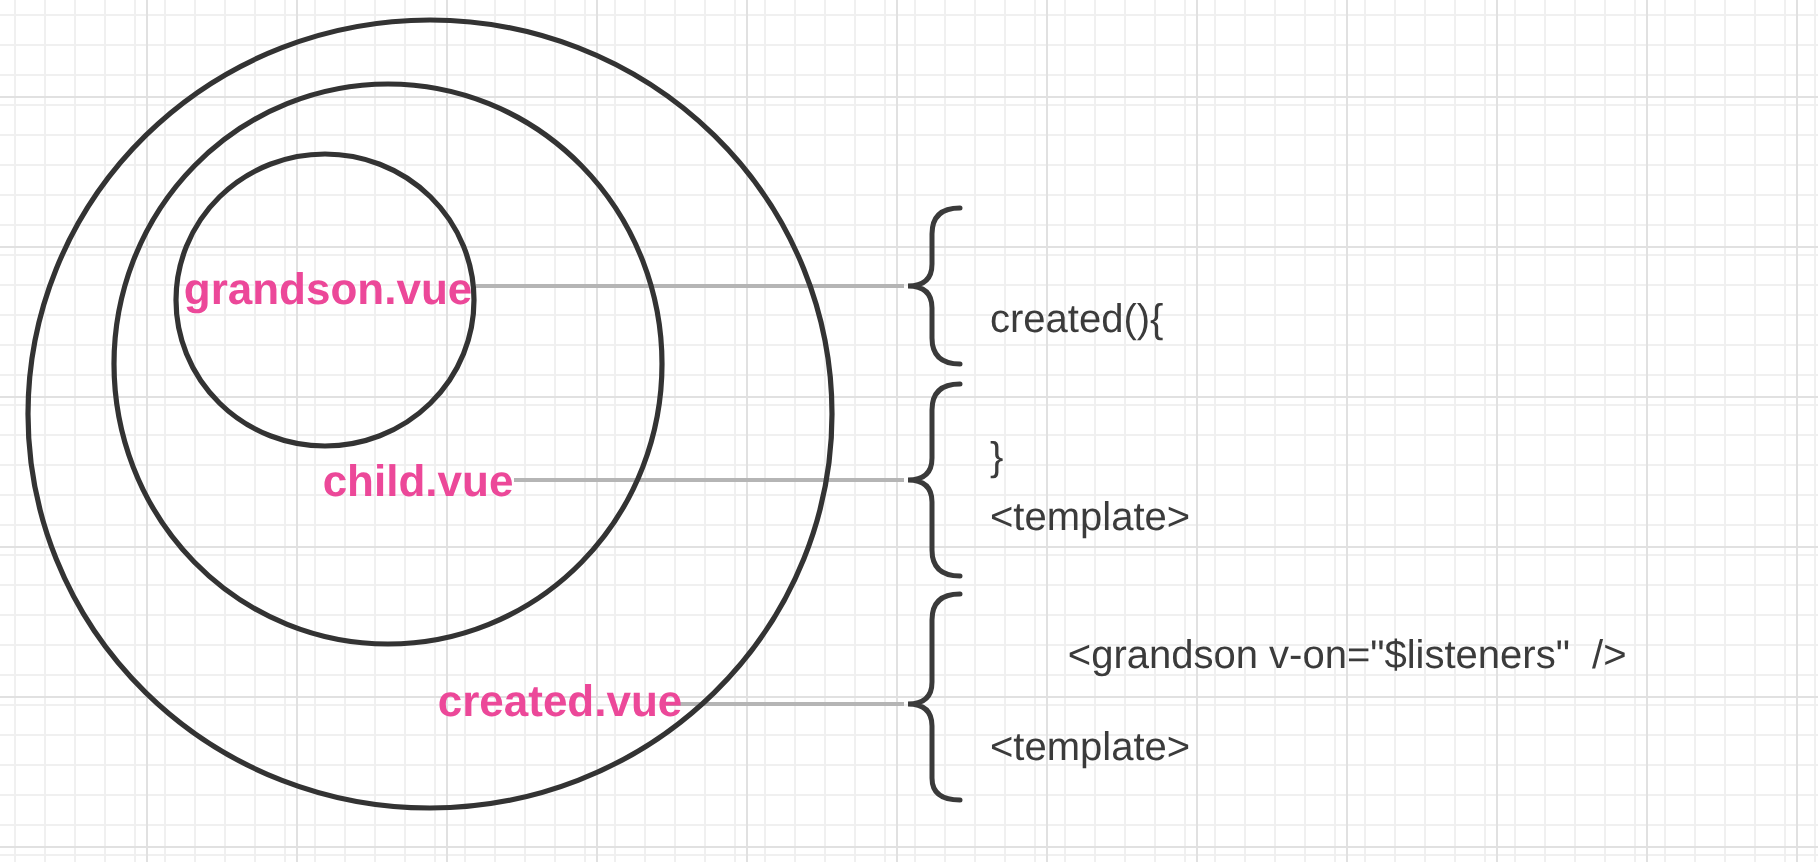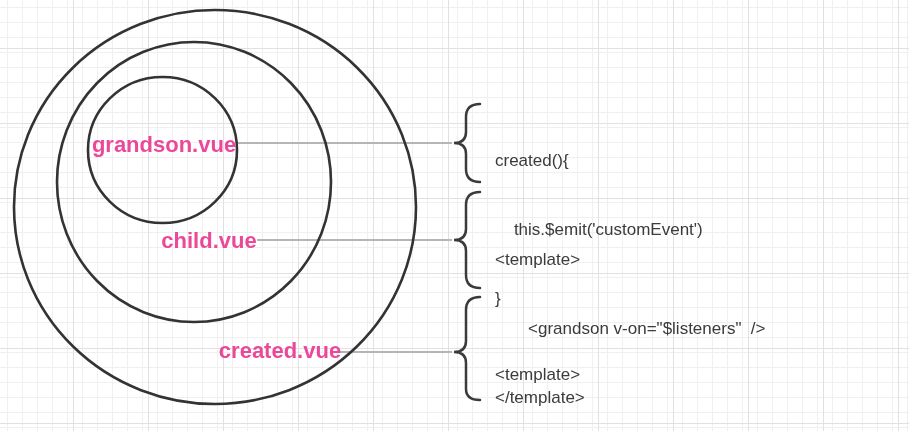--- a/index.html
+++ b/index.html
@@ -25,21 +25,21 @@
     position: absolute;
     transform: translate(-50%, -50%);
     font-size: 22px;
     font-weight: bold;
     color: #ec4899;
     white-space: nowrap;
   }
   .code-block {
     position: absolute;
     left: 495px;
-    font-size: 17px;
+    font-size: 20px;
     line-height: 23px;
     color: #3b3b3b;
     white-space: pre;
   }
   .code-line { white-space: pre; }
 </style>
 </head>
 <body>
 
 <svg class="diagram-layer" viewBox="0 0 909 431" xmlns="http://www.w3.org/2000/svg">
@@ -56,27 +56,25 @@
   <path d="M 480 192 Q 466 192 466 205 L 466 229 Q 466 240 454 240 Q 466 240 466 251 L 466 275 Q 466 288 480 288" fill="none" stroke-width="2.5" stroke-linecap="round" stroke="#3a3a3a"></path>
   <path d="M 480 297 Q 466 297 466 310 L 466 341 Q 466 352 454 352 Q 466 352 466 363 L 466 389 Q 466 400 480 400" fill="none" stroke-width="2.5" stroke-linecap="round" stroke="#3a3a3a"></path>
 </svg>
 
 <div class="circle-label" style="left:164px; top:145px;">grandson.vue</div>
 <div class="circle-label" style="left:209px; top:241px;text-align:center;">child.vue</div>
 <div class="circle-label" style="left:280px; top:351px;">created.vue</div>
 
 <div class="code-block" style="top:103px;">
   <div class="code-line">created(){</div>
-  <div class="code-line">    this.$emit('customEvent')</div>
   <div class="code-line">}</div>
 </div>
 
 <div class="code-block" style="top:202px;">
   <div class="code-line">&lt;template&gt;</div>
   <div class="code-line">       &lt;grandson v-on="$listeners"  /&gt;</div>
-  <div class="code-line">&lt;/template&gt;</div>
 </div>
 
 <div class="code-block" style="top:317px;">
   <div class="code-line">&lt;template&gt;</div>
   
   
 </div>
 
 </body></html>

